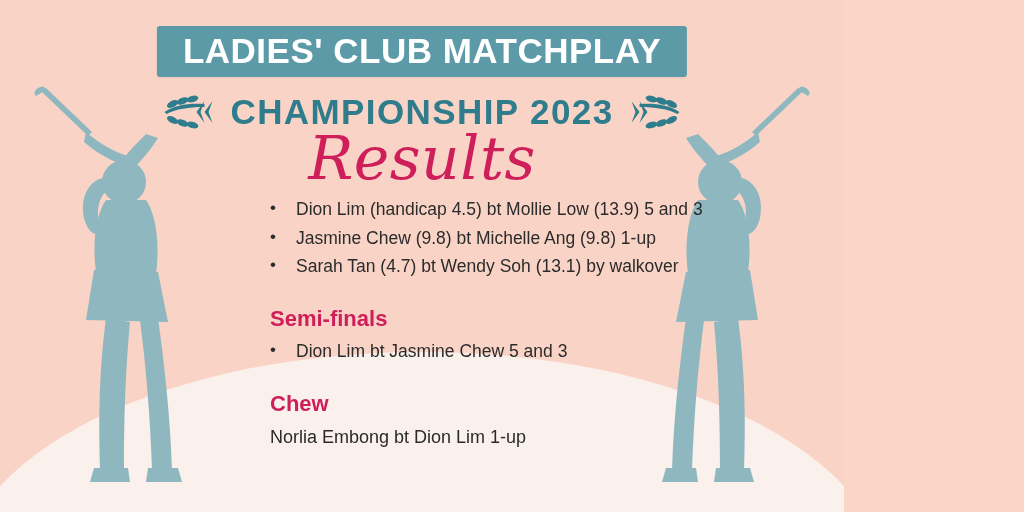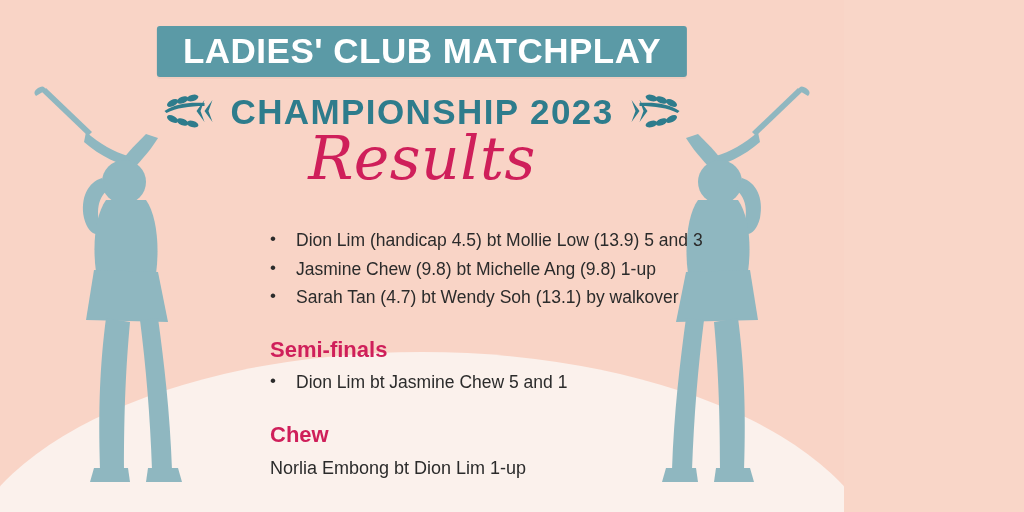--- a/index.html
+++ b/index.html
@@ -66,20 +66,21 @@
     font-family: "Liberation Sans", sans-serif;
   }
 
   
   .subtitle-row {
     position: absolute;
     top: 94px;
     left: 50%;
     transform: translateX(-50%);
     display: flex;
+    align-items: center;
     gap: 14px;
     white-space: nowrap;
   }
   .subtitle {
     color: #2e7c8c;
     font-size: 35px;
     font-weight: bold;
     letter-spacing: 1.4px;
     line-height: 1;
     font-family: "Liberation Sans", sans-serif;
@@ -104,21 +105,20 @@
 
   
   .content {
     position: absolute;
     top: 196px;
     left: 262px;
     width: 560px;
     color: #2b2b2b;
     font-size: 17.5px;
     line-height: 1.52;
-    margin-top: 31px;
   }
   ul.results {
     list-style: none;
     margin: 0;
     padding: 0;
   }
   ul.results li {
     position: relative;
     padding-left: 34px;
     margin: 0 0 2px 0;
@@ -240,20 +240,20 @@
 
   <div class="content">
     <ul class="results">
       <li>Dion Lim (handicap 4.5) bt Mollie Low (13.9) 5 and 3</li>
       <li>Jasmine Chew (9.8) bt Michelle Ang (9.8) 1-up</li>
       <li>Sarah Tan (4.7) bt Wendy Soh (13.1) by walkover</li>
     </ul>
 
     <div class="section-head">Semi-finals</div>
     <ul class="results">
-      <li>Dion Lim bt Jasmine Chew 5 and 1</li>
+      <li>Dion Lim bt Jasmine Chew 5 and 3</li>
     </ul>
 
     <div class="section-head">Chew</div>
     <div class="final-line">Norlia Embong bt Dion Lim 1-up</div>
   </div>
 
 </div>
 
 </body></html>

